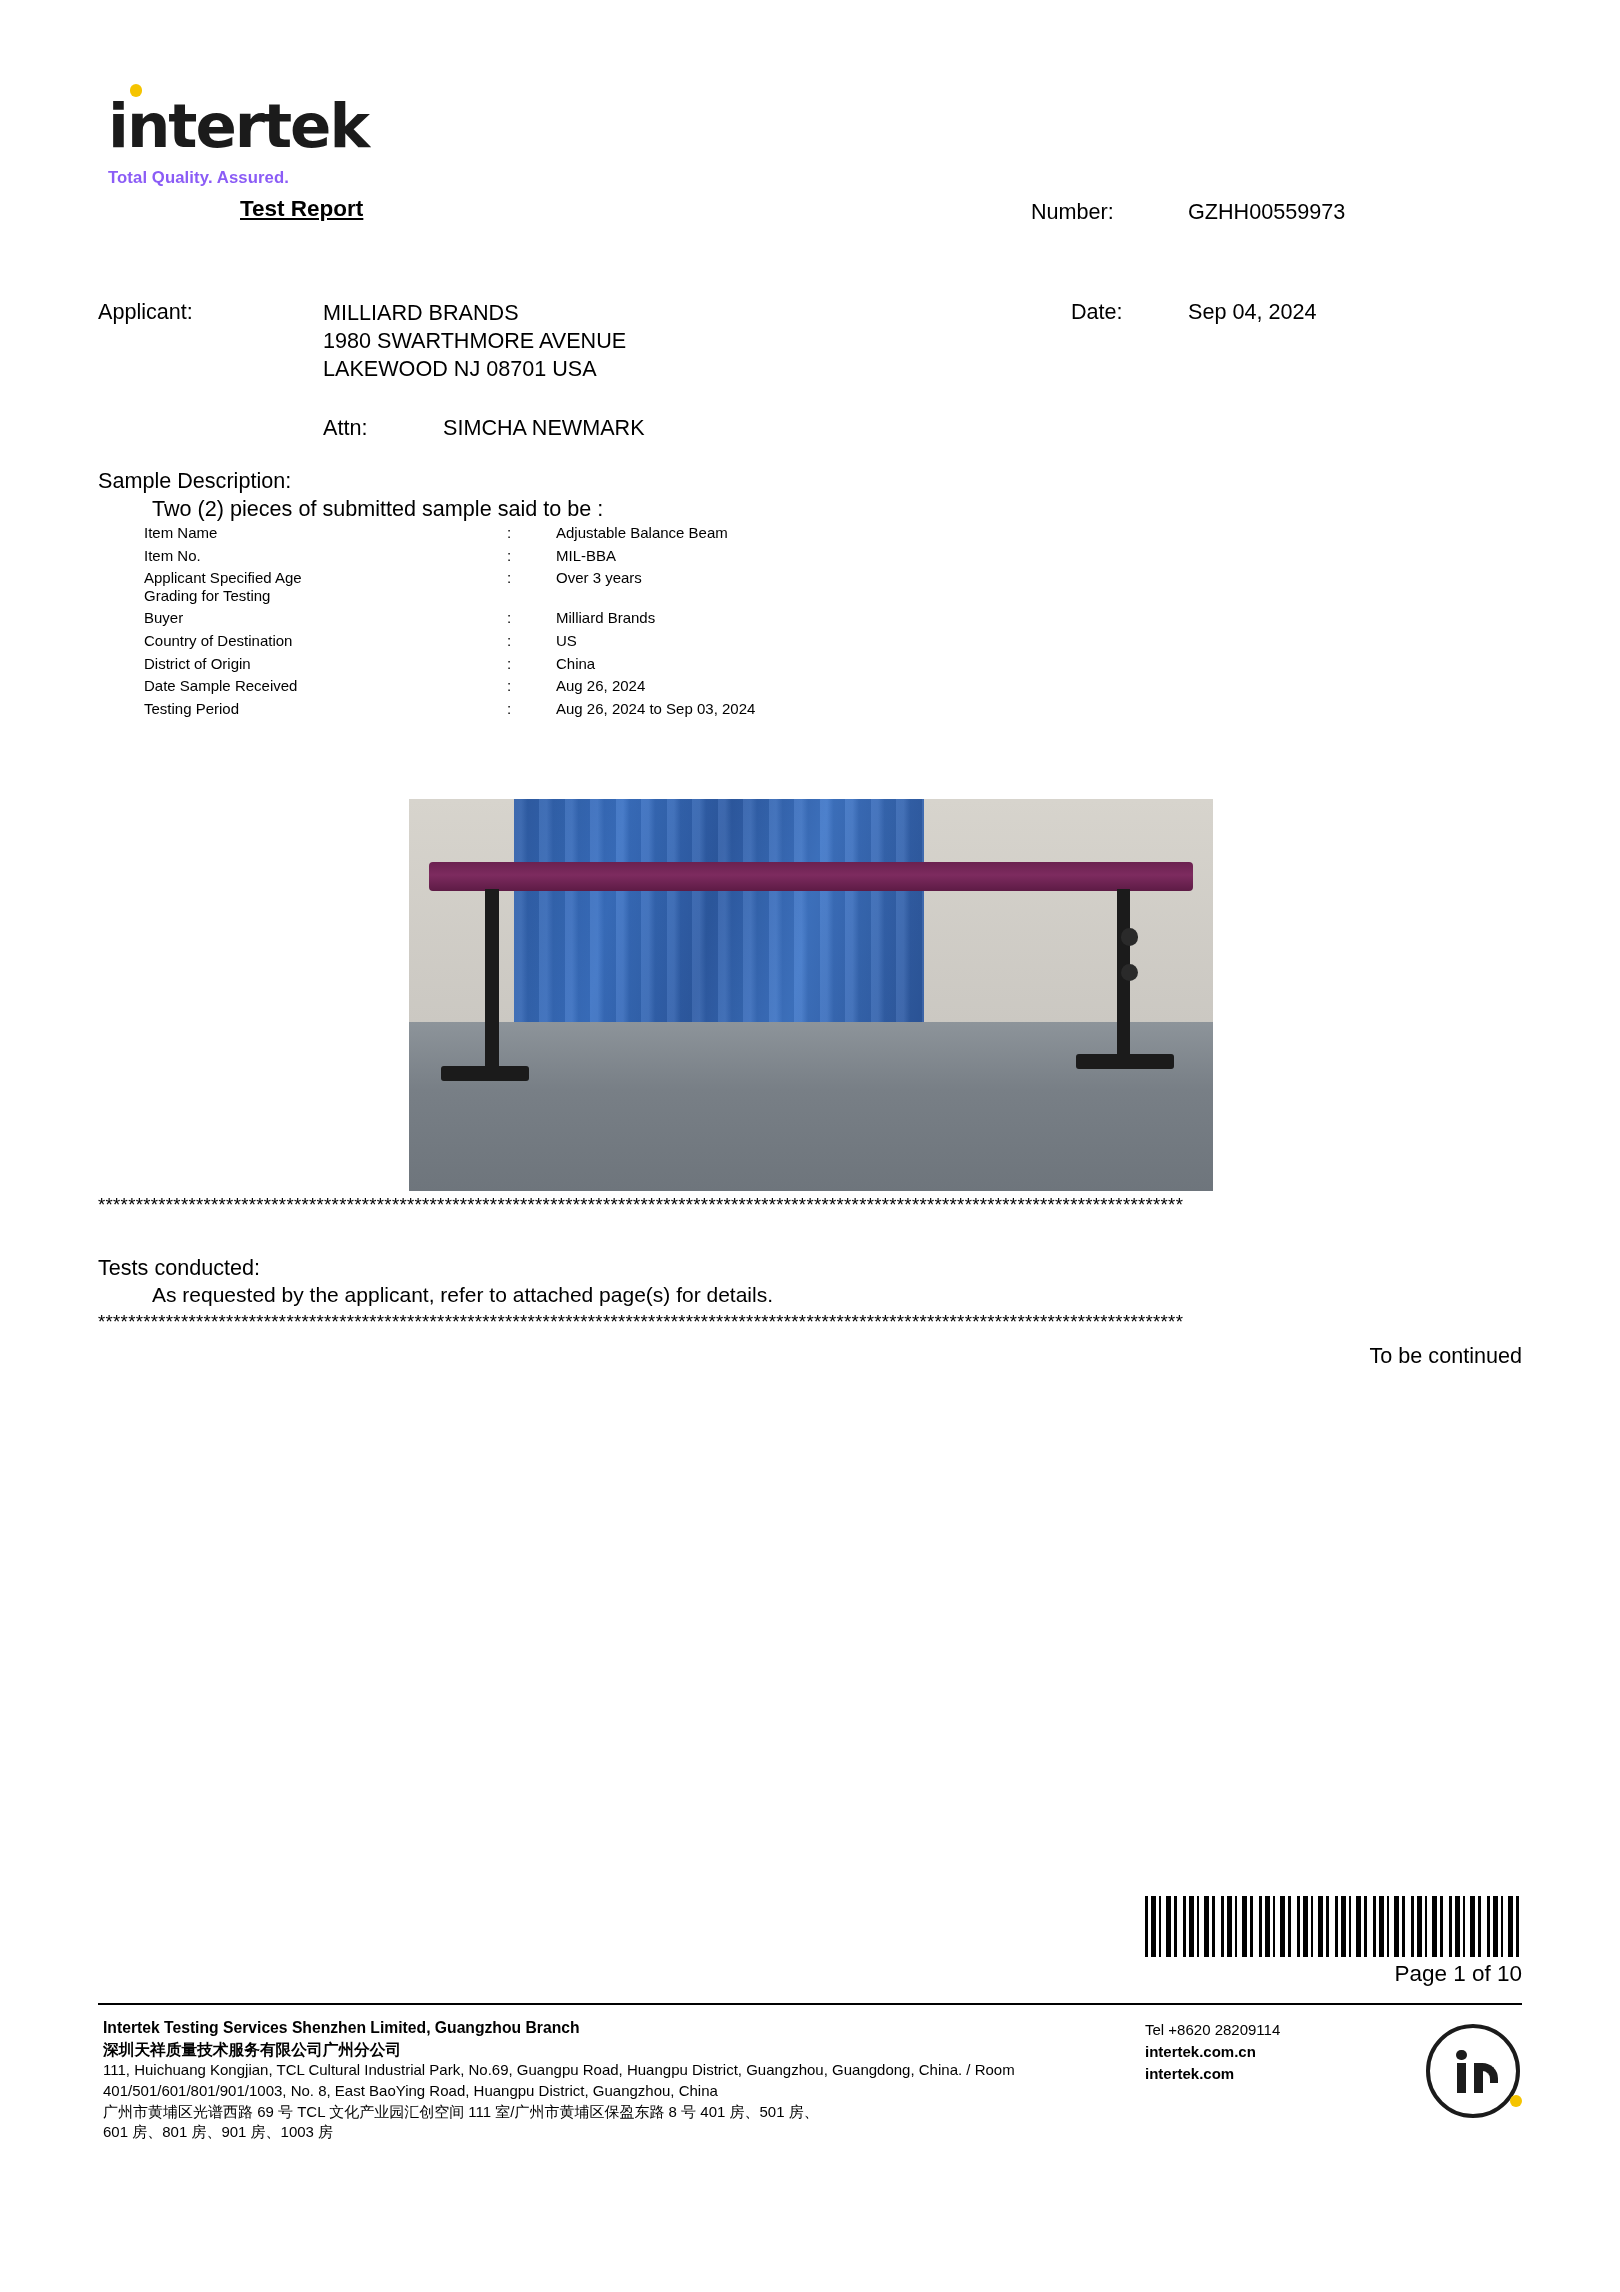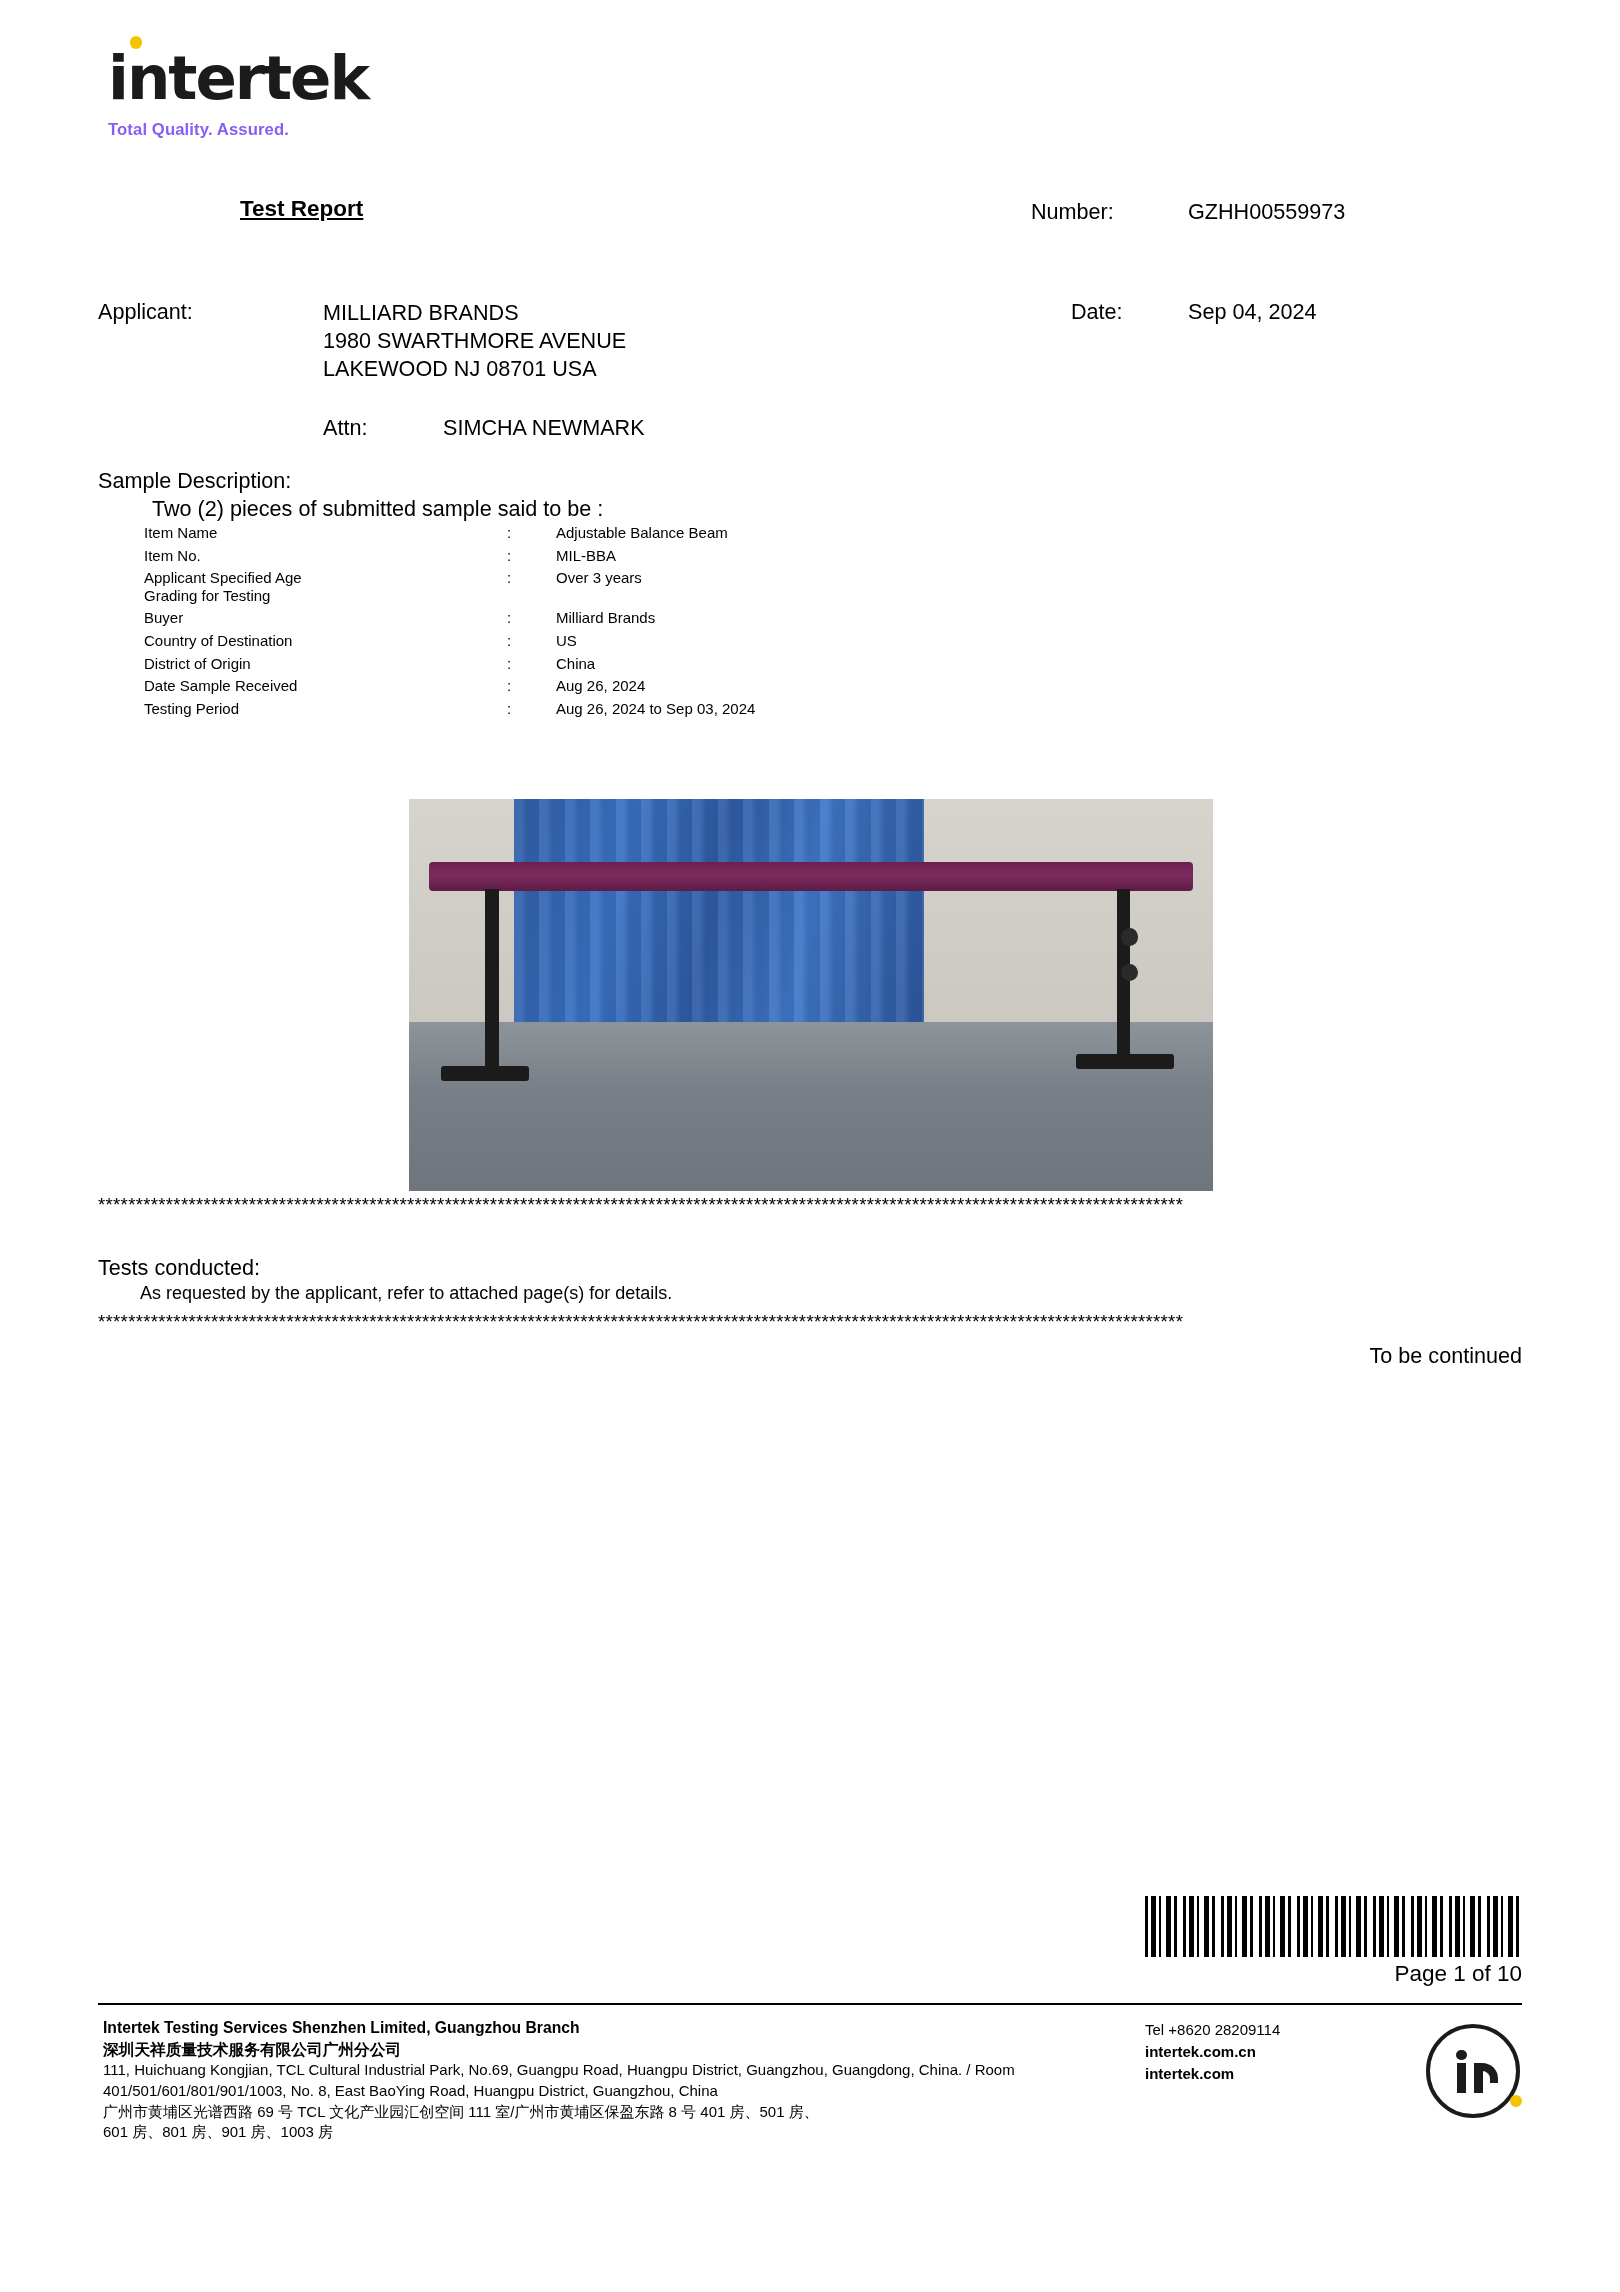--- a/index.html
+++ b/index.html
@@ -28,20 +28,21 @@
   }
   .logo-word {
     font-family: "DejaVu Sans", sans-serif;
     font-weight: bold;
     font-size: 61px;
     letter-spacing: -2px;
     line-height: 1;
     color: #1b1b1b;
     position: relative;
     display: inline-block;
+    margin-top: 48px;
   }
   .logo-dot {
     position: absolute;
     left: 21.6px;
     top: -10.8px;
     width: 12.7px;
     height: 12.7px;
     border-radius: 50%;
     background: #f5c400;
   }
@@ -222,23 +223,23 @@
   .stars-2 { top: 1311px; }
 
   .tests-label {
     position: absolute;
     left: 98px;
     top: 1255px;
     font-size: 21.6px;
   }
   .tests-text {
     position: absolute;
-    left: 140px;
+    left: 152px;
     top: 1283px;
-    font-size: 18px;
+    font-size: 21px;
   }
   .continued {
     position: absolute;
     right: 98px;
     top: 1343px;
     font-size: 21.6px;
   }
 
   
   .barcode {

